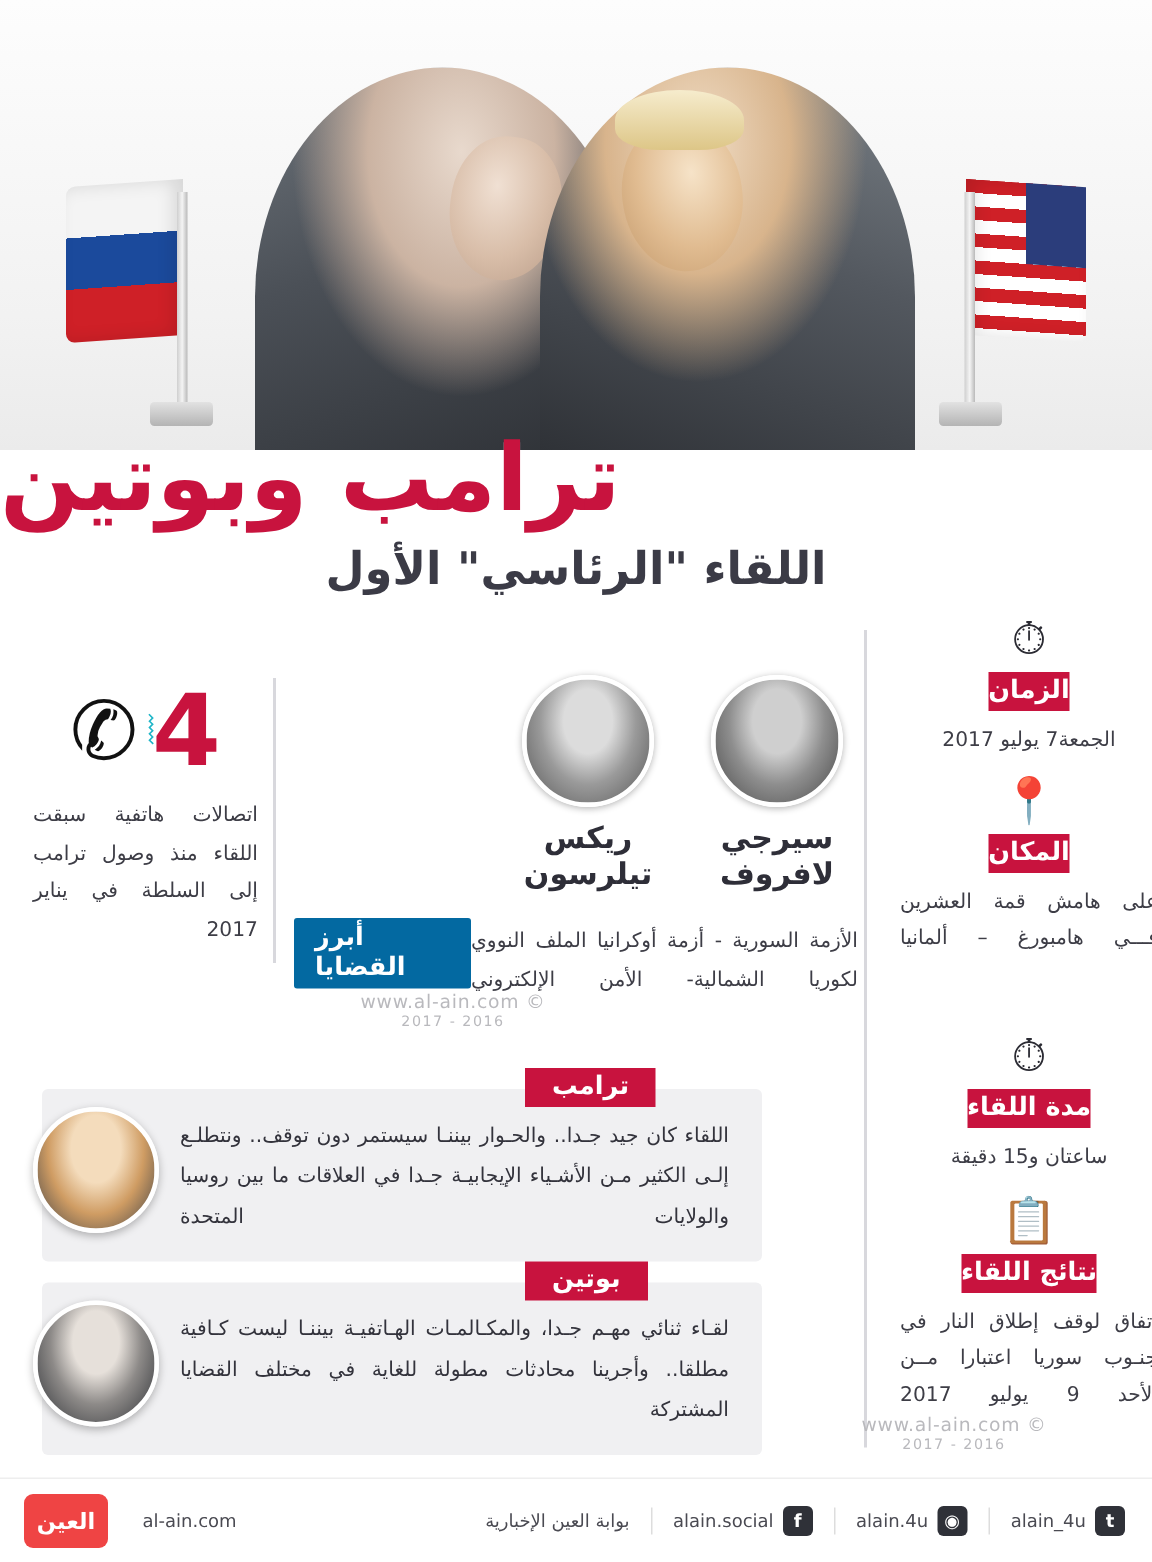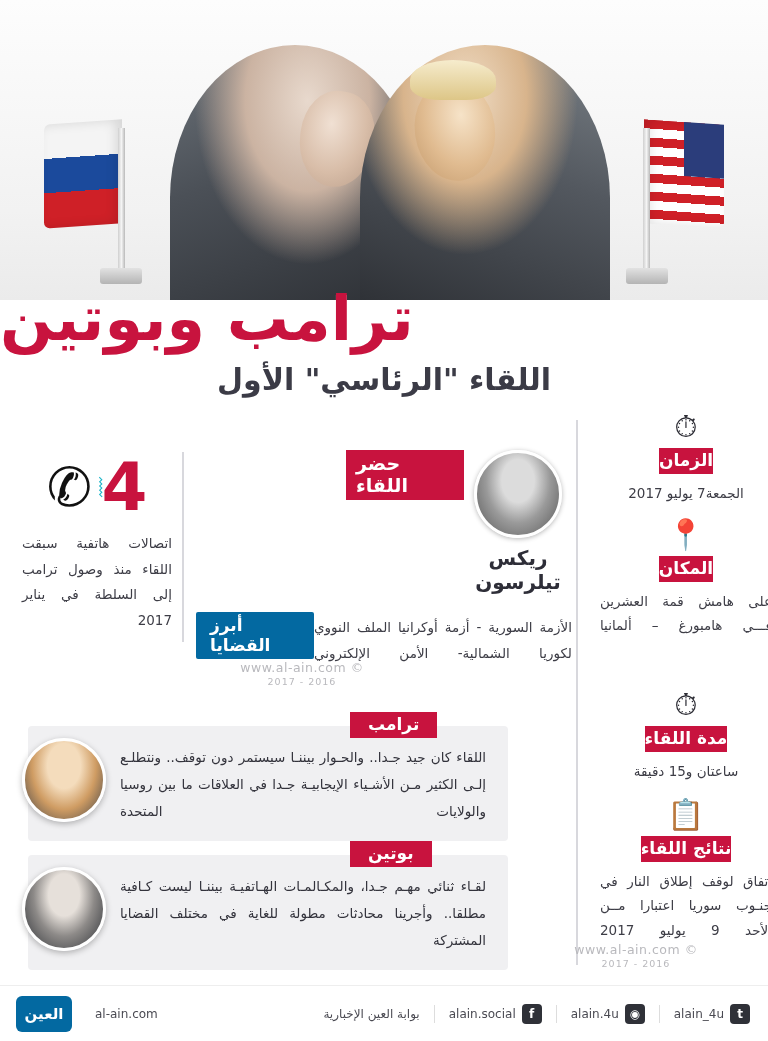--- a/index.html
+++ b/index.html
@@ -186,21 +186,21 @@
     display:flex; align-items:center;
   }
   .social { display:flex; align-items:center; gap:14px; padding-right:18px; }
   .s-item { display:flex; align-items:center; gap:6px; font-size:12px; color:#4a4a52; }
   .s-ico { width:20px; height:20px; border-radius:4px; background:#2f3138; color:#fff;
     display:flex; align-items:center; justify-content:center; font-size:12px; font-weight:bold;}
   .s-div { width:1px; height:18px; background:#ddd; }
   .footer-spacer { flex:1; }
   .site { font-size:12px; color:#4a4a52; padding-left:23px; }
   .logo {
-    width:56px; height:36px; background:#0369a1; border-radius:6px;
+    width:56px; height:36px; background:#ef4444; border-radius:6px;
     display:flex; align-items:center; justify-content:center;
     color:#fff; font-weight:bold; font-size:15px; margin-left:16px;
   }
 </style>
 </head>
 <body>
 
 <div class="page">
 
   <div class="hero">
@@ -232,26 +232,29 @@
       <div class="waves">⦚</div>
       <div class="phone-icon">✆</div>
     </div>
     <div class="phone-text">اتصالات هاتفية سبقت اللقاء منذ وصول ترامب إلى السلطة في يناير 2017</div>
   </div>
 
   <div class="center-col">
     <div class="attend-wrap">
       <div class="ministers">
         <div class="minister">
+          <div class="m-photo m-lav"></div>
+          <div class="m-name">سيرجي لافروف</div>
+        </div>
+        <div class="minister">
           <div class="m-photo m-til"></div>
           <div class="m-name">ريكس تيلرسون</div>
         </div>
       </div>
       <div class="attend-label">
-        <div class="lbl">حضر اللقاء</div>
       </div>
     </div>
 
     <div class="issues-wrap">
       <div class="issues-text">الأزمة السورية - أزمة أوكرانيا الملف النووي لكوريا الشمالية- الأمن الإلكتروني</div>
       <div class="issues-label">
         <div class="lbl tagline">أبرز القضايا</div>
       </div>
     </div>
   </div>

